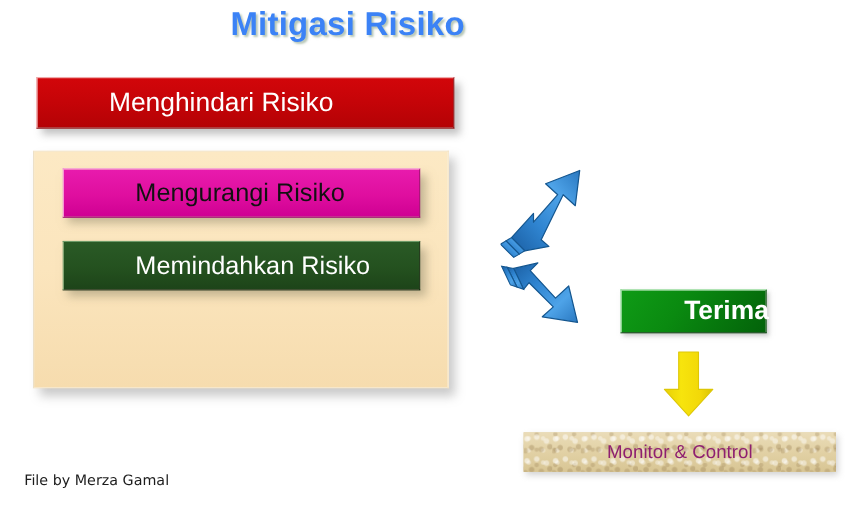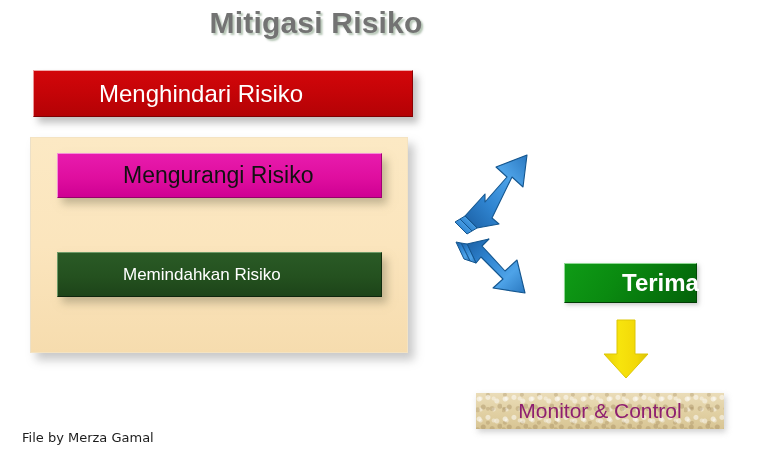--- a/index.html
+++ b/index.html
@@ -20,21 +20,21 @@
 
   
   .title {
     position: absolute;
     left: 0;
     top: 6px;
     width: 632px;
     text-align: center;
     font-size: 30px;
     font-weight: bold;
-    color: #737373;
+    color: #3b82f6;
     letter-spacing: 0.2px;
     text-shadow: 2px 2px 2px rgba(120,150,120,0.55);
     white-space: nowrap;
   }
 
   
   .bevelbox {
     position: absolute;
     box-sizing: border-box;
     display: flex;
@@ -96,22 +96,21 @@
     left: 57px;
     top: 219px;
     width: 325px;
     height: 45px;
     background: linear-gradient(180deg, #2a5a26 0%, #24511f 55%, #1d4419 100%);
     border: 1px solid #6d9a68;
     border-right-color: #122d10;
     border-bottom-color: #0f260d;
     box-shadow: 5px 6px 8px rgba(150,140,110,0.55);
     color: #ffffff;
-    font-size: 17px;
-    margin-top: 33px;
+    font-size: 23px;
   }
   .box-share {
     left: 57px;
     top: 285px;
     width: 325px;
     height: 45px;
     background: linear-gradient(180deg, #ce9cf6 0%, #c78ef4 55%, #bd7ff0 100%);
     border: 1px solid #e6cbfb;
     border-right-color: #9b5ecb;
     border-bottom-color: #9055c1;
@@ -149,28 +148,28 @@
     font-size: 24px;
     box-shadow: 2px 2px 4px rgba(150,150,150,0.5);
   }
   .box-accept .lbl { padding-left: 14px; font-weight: bold; }
 
   
   .box-monitor {
     position: absolute;
     left: 476px;
     top: 393px;
-    width: 248px;
+    width: 284px;
     height: 36px;
     box-sizing: border-box;
     display: flex;
     align-items: center;
     justify-content: center;
     color: #8e1f70;
-    font-size: 21px;
+    font-size: 17px;
     white-space: nowrap;
     background-color: #e4d4ab;
     background-image:
       radial-gradient(circle at 12% 30%, rgba(255,255,255,0.55) 0 2px, transparent 3px),
       radial-gradient(circle at 28% 70%, rgba(160,135,90,0.40) 0 2px, transparent 3px),
       radial-gradient(circle at 46% 22%, rgba(255,255,255,0.50) 0 2px, transparent 3px),
       radial-gradient(circle at 62% 78%, rgba(160,135,90,0.35) 0 2px, transparent 3px),
       radial-gradient(circle at 80% 40%, rgba(255,255,255,0.45) 0 2px, transparent 3px),
       radial-gradient(circle at 92% 66%, rgba(160,135,90,0.38) 0 2px, transparent 3px),
       radial-gradient(circle at 6% 84%, rgba(160,135,90,0.30) 0 2px, transparent 3px),

